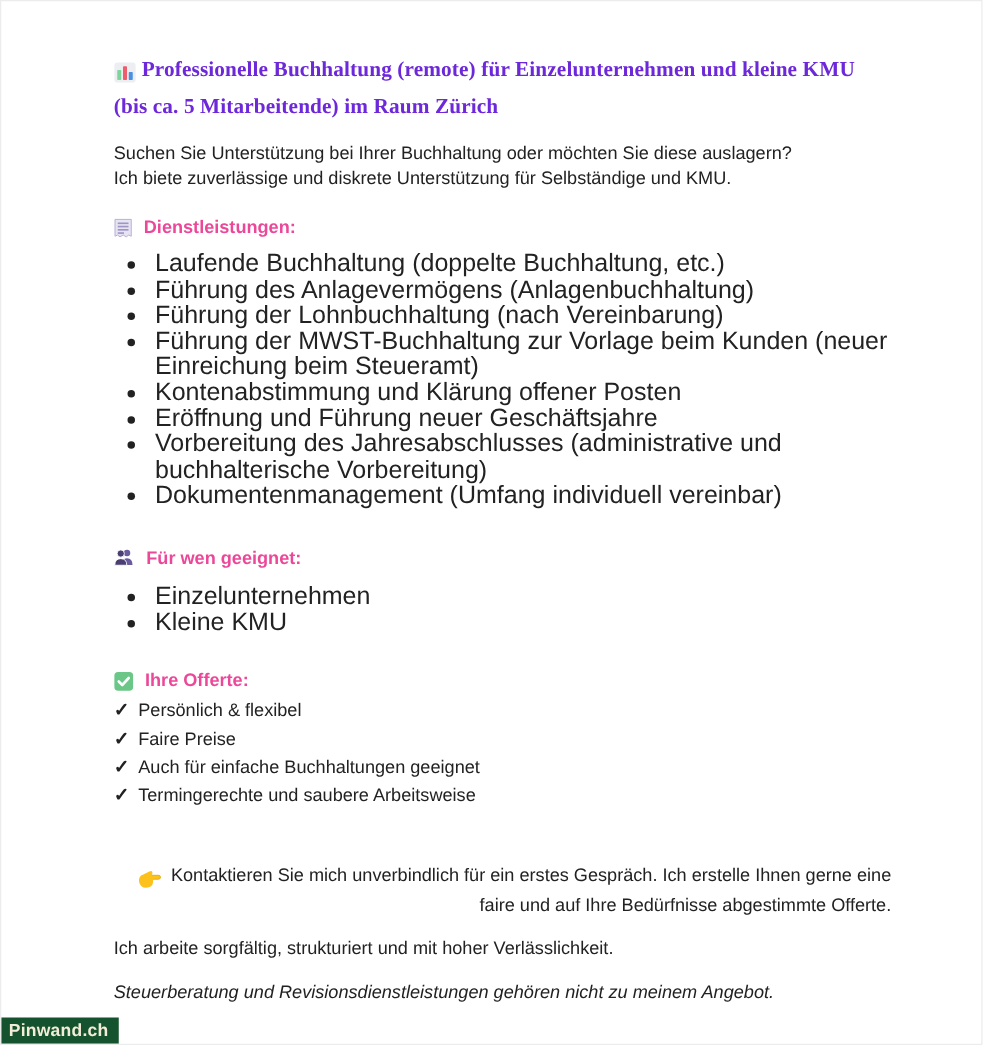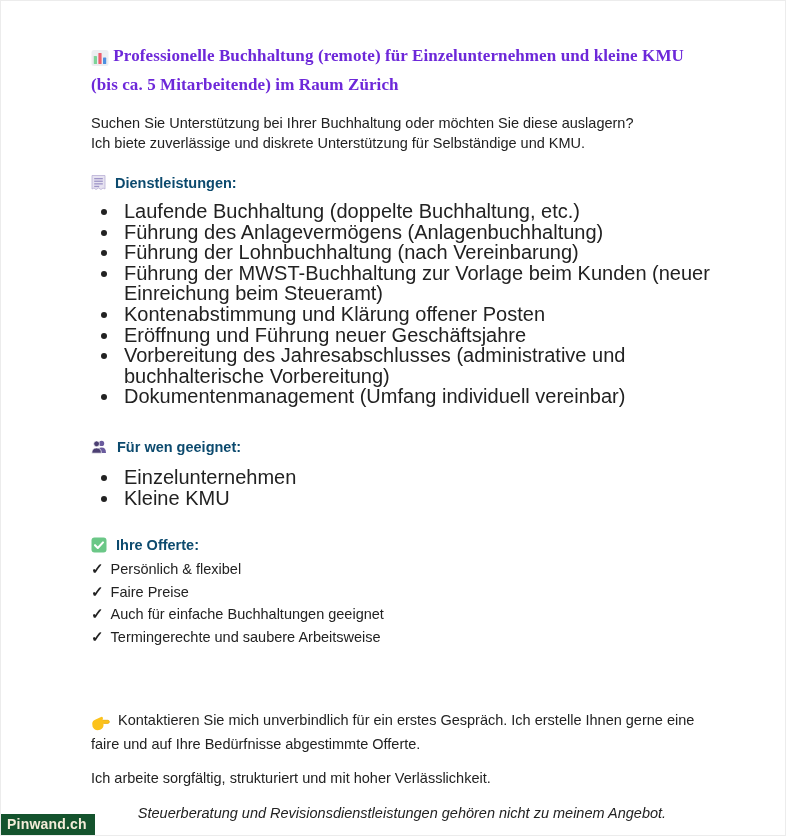--- a/index.html
+++ b/index.html
@@ -28,25 +28,24 @@
   }
   .icn { display: inline-block; vertical-align: -3px; }
   .icn svg { display: block; }
   p.intro {
     font-size: 14.5px;
     line-height: 1.38;
     margin: 0 0 0 0;
   }
   .section-heading {
     display: flex;
-    align-items: center;
     gap: 9px;
     font-size: 14.5px;
     font-weight: 700;
-    color: #0c4a6e;
+    color: #ec4899;
   }
   .section-heading .icn { vertical-align: middle; }
   .sec-services .section-heading { margin-top: 21px; }
   ul.bullets {
     margin: 10px 0 0 0;
     padding-left: 29px;
     font-size: 20px;
     line-height: 20.6px;
   }
   ul.bullets li { padding-left: 4px; }
@@ -60,24 +59,24 @@
   .check-line .check-glyph {
     font-weight: 700;
     margin-right: 7px;
     font-size: 15px;
   }
   .closing p {
     font-size: 14.5px;
     line-height: 1.45;
     margin: 0;
   }
-  .closing .cta { margin-top: 62px; }
+  .closing .cta { margin-top: 43px; text-align: right; }
   .closing .cta .icn { margin-right: 4px; }
   .closing .work-style { margin-top: 13px; }
-  .closing .disclaimer { margin-top: 14px; font-style: italic; text-align: center; }
+  .closing .disclaimer { margin-top: 14px; font-style: italic; }
   .closing .farewell { margin-top: 42px; }
   .watermark {
     position: absolute;
     left: 0; bottom: 0;
     background: #14532d;
     color: #f3ecd8;
     font-size: 14px;
     font-weight: 700;
     padding: 2px 8px 3px 6px;
     letter-spacing: 0.2px;

